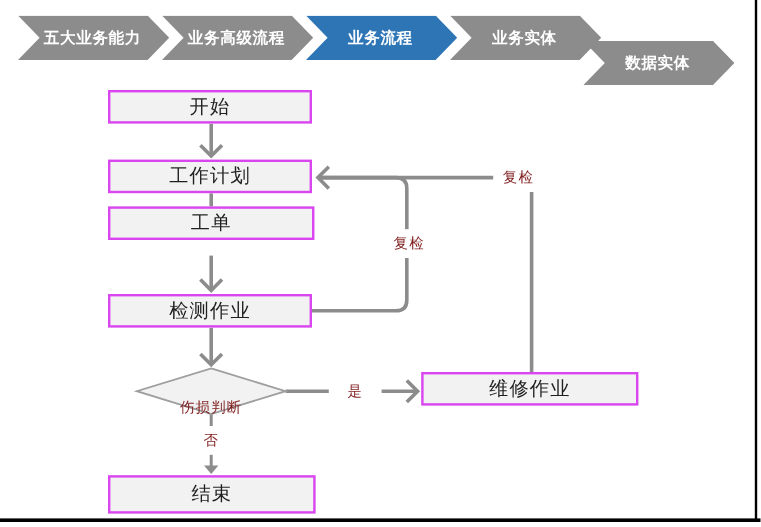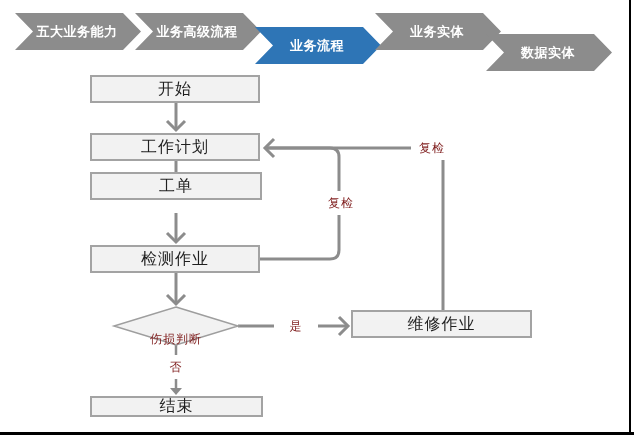--- a/index.html
+++ b/index.html
@@ -30,47 +30,47 @@
     padding-right: 10px;
     cursor: pointer;
   }
   .chev span {
     color: #ffffff;
     font-size: 13px;
     font-weight: bold;
     white-space: nowrap;
     letter-spacing: 0.5px;
   }
-  .chev.active { background: #2E75B6; margin-top: 14px; }
+  .chev.active { background: #2E75B6; }
   .chev.c1 { left: 15px; }
   .chev.c2 { left: 135px; }
   .chev.c3 { left: 255px; }
   .chev.c4 { left: 375px; text-align: right; }
   .chev.c5 { left: 486px; margin-top: 21px; }
 
   
   .connectors { position: absolute; left: 0; top: 0; width: 634px; height: 439px; }
 
   .node {
     position: absolute;
     background: #F2F2F2;
-    border: 2px solid #a3a3a3;
+    border: 2px solid #d946ef;
     display: flex;
     align-items: center;
     justify-content: center;
     font-size: 16px;
     color: #1f1f1f;
     letter-spacing: 1px;
   }
   .n-start   { left: 90px;  top: 75px;  width: 170px; height: 28px; }
   .n-plan    { left: 90px;  top: 133px; width: 170px; height: 28px; align-items: center; }
   .n-order   { left: 90px;  top: 172px; width: 172px; height: 28px; }
   .n-inspect { left: 90px;  top: 245px; width: 170px; height: 28px; }
   .n-repair  { left: 351px; top: 310px; width: 181px; height: 28px; }
-  .n-end     { left: 90px;  top: 396px; width: 173px; height: 21px; }
+  .n-end     { left: 90px;  top: 396px; width: 173px; height: 32px; }
 
   .edge-label {
     position: absolute;
     background: #ffffff;
     display: flex;
     align-items: center;
     justify-content: center;
     font-size: 12px;
     color: #7f1d1d;
     letter-spacing: 1px;

